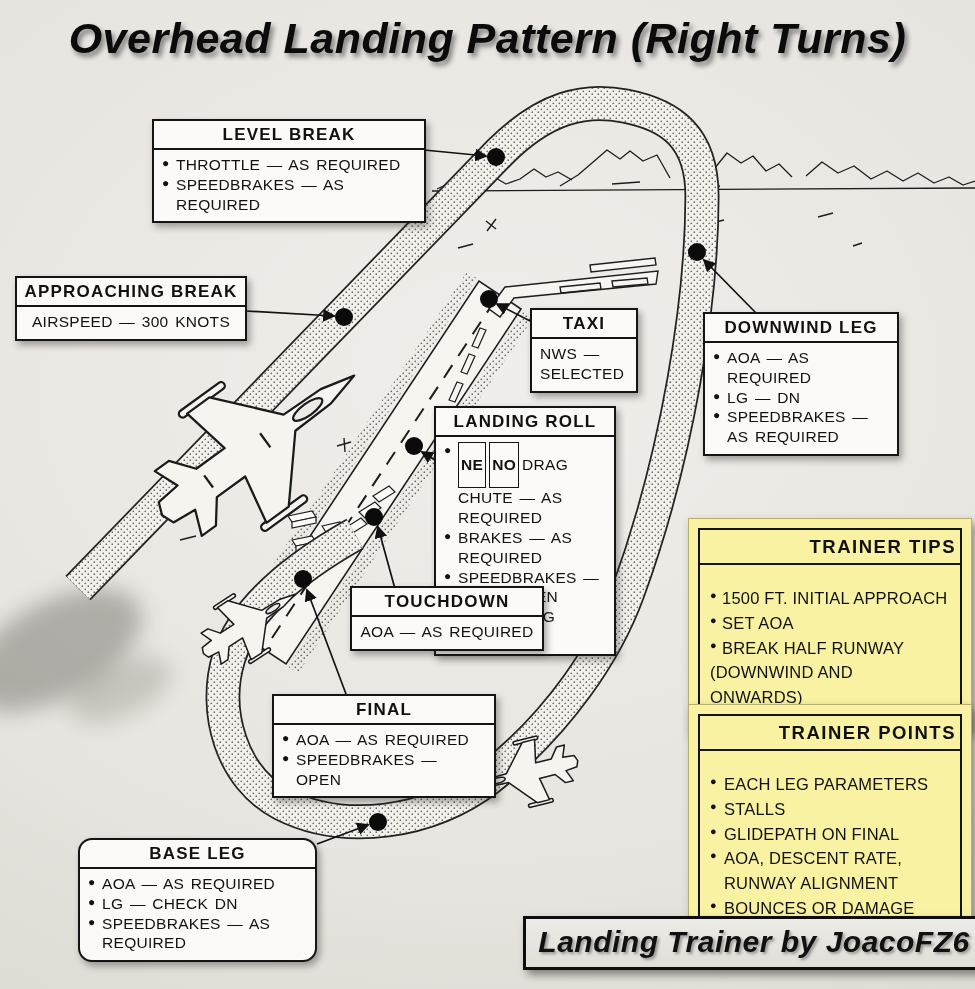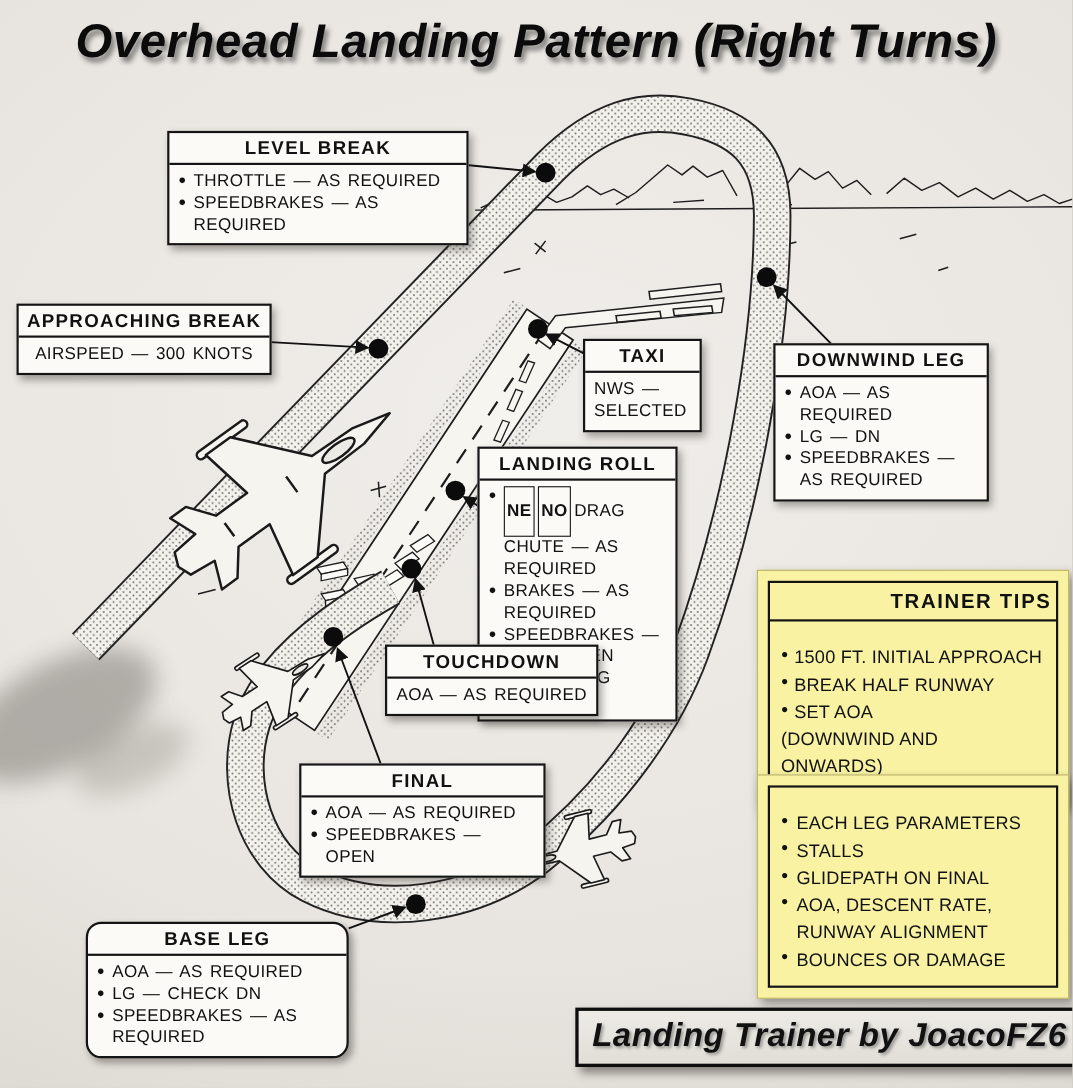--- a/index.html
+++ b/index.html
@@ -243,29 +243,30 @@
       <div class="bullet">LG — CHECK DN</div>
       <div class="bullet">SPEEDBRAKES — AS REQUIRED</div>
     </div>
   </div>
 
   <div class="note-box" style="left:688px;top:518px;width:264px;">
     <div class="note-inner">
       <div class="note-title">TRAINER TIPS</div>
       <div class="note-body">
         <div class="tipline">1500 FT. INITIAL APPROACH</div>
+        <div class="tipline">SET AOA</div>
         <div class="tipline">BREAK HALF RUNWAY</div>
-        <div class="tipline">SET AOA</div>
         <div class="plainline">(DOWNWIND AND ONWARDS)</div>
       </div>
     </div>
   </div>
 
   <div class="note-box" style="left:688px;top:704px;width:264px;">
     <div class="note-inner">
+      <div class="note-title">TRAINER POINTS</div>
       <div class="note-body">
         <div class="tipline" style="padding-left:14px;">EACH LEG PARAMETERS</div>
         <div class="tipline" style="padding-left:14px;">STALLS</div>
         <div class="tipline" style="padding-left:14px;">GLIDEPATH ON FINAL</div>
         <div class="tipline" style="padding-left:14px;">AOA, DESCENT RATE, RUNWAY ALIGNMENT</div>
         <div class="tipline" style="padding-left:14px;">BOUNCES OR DAMAGE</div>
       </div>
     </div>
   </div>
 

